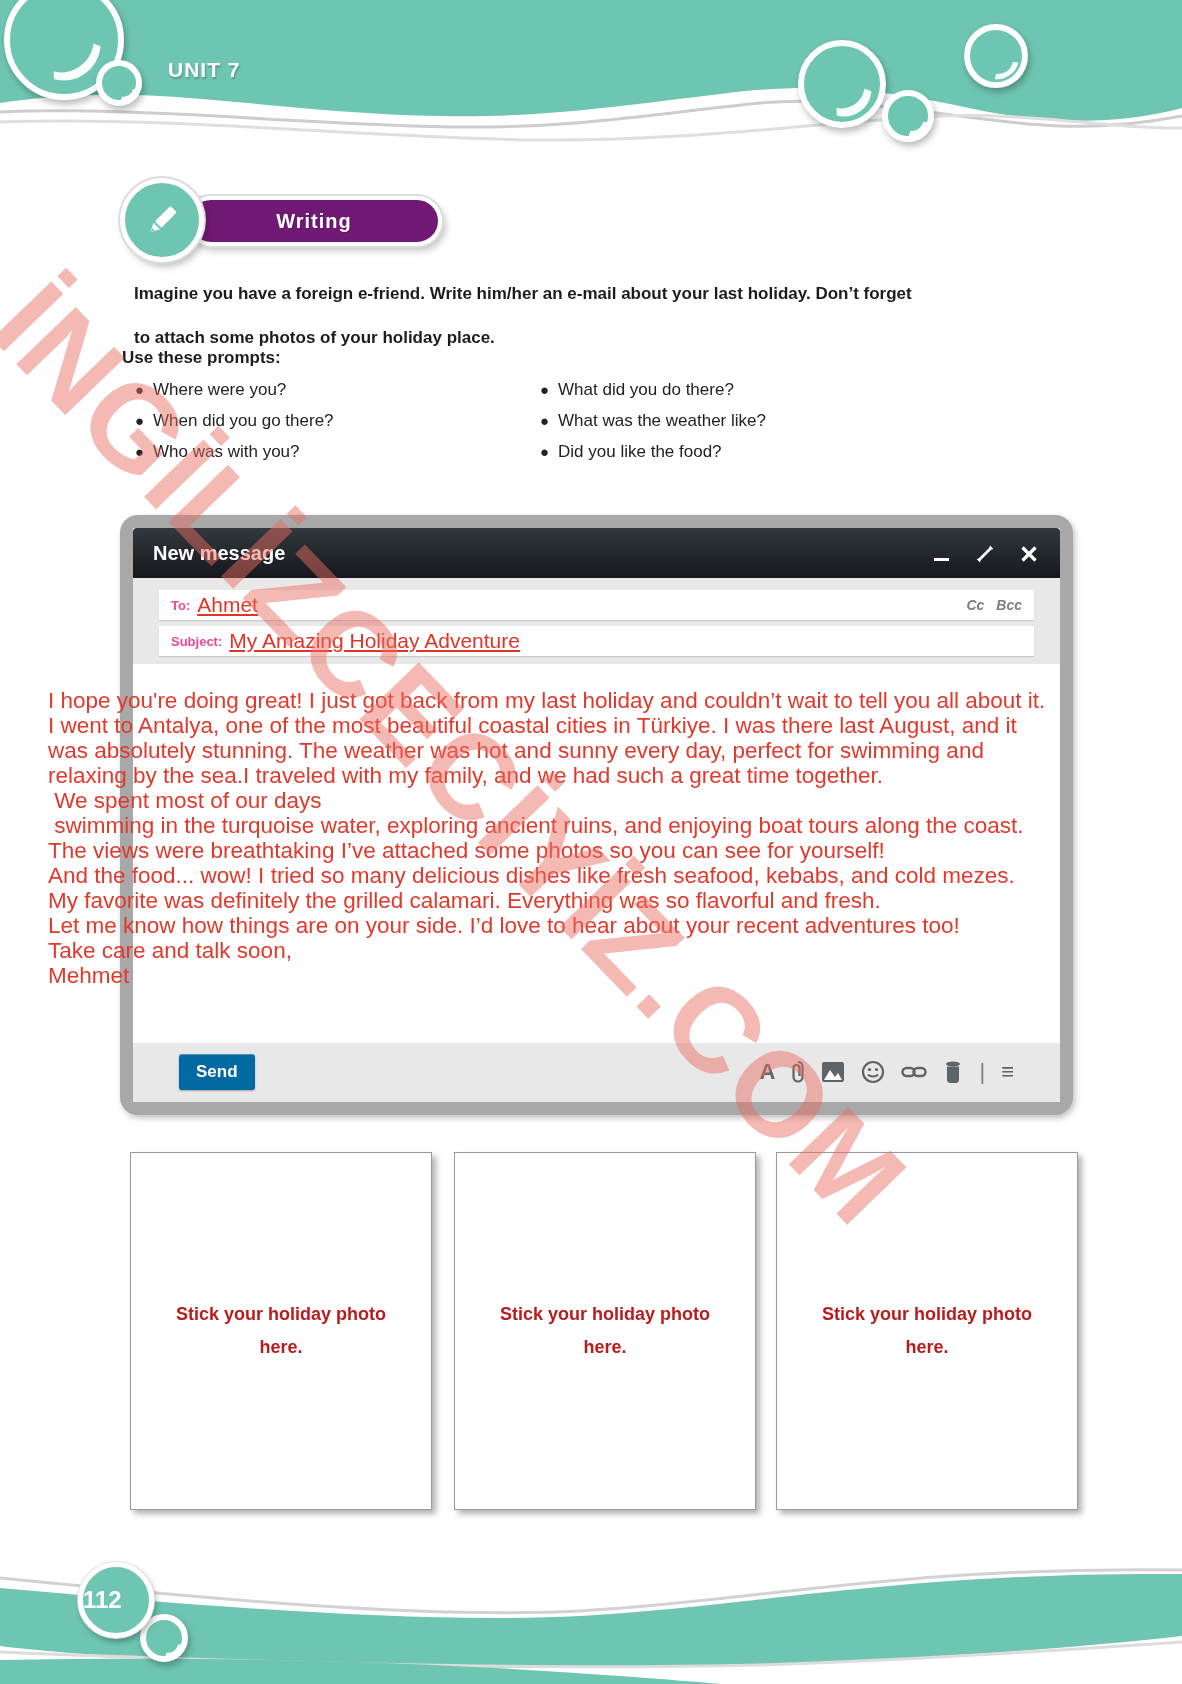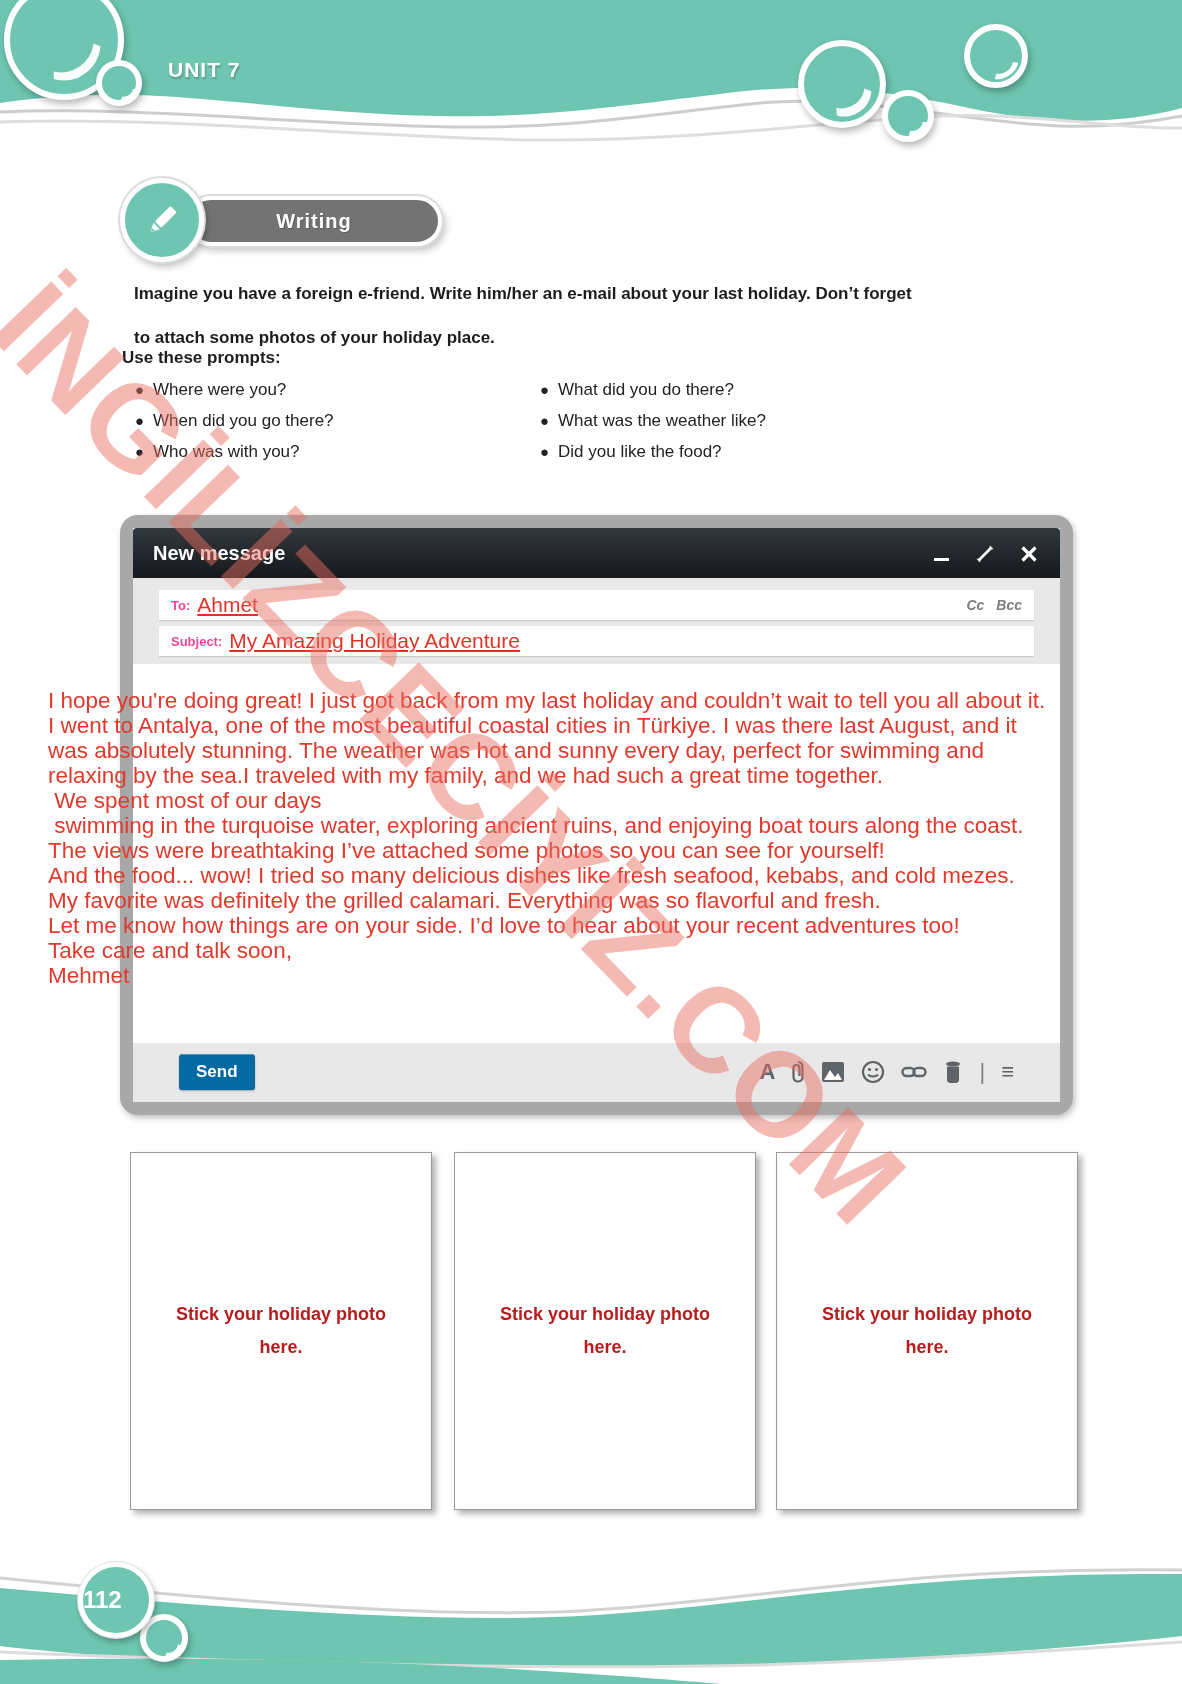--- a/index.html
+++ b/index.html
@@ -27,21 +27,21 @@
     border:6px solid transparent;
     border-bottom:9px solid rgba(255,255,255,0.95);
     transform:rotate(-35deg);
   }
   .bubble.small::after { border-bottom-width:5px; }
 
   
   .badge-wrap { position:absolute; left:120px; top:186px; z-index:3; }
   .badge-pill {
     position:absolute; left:66px; top:10px; width:248px; height:42px;
-    background:#737373; border:4px solid #ffffff; border-radius:26px;
+    background:#701a75; border:4px solid #ffffff; border-radius:26px;
     box-shadow:0 0 0 2px #dcdcdc, 4px 5px 7px rgba(0,0,0,0.22);
     display:flex; align-items:center; justify-content:center;
   }
   .badge-pill span {
     color:#ffffff; font-size:20px; font-weight:bold; letter-spacing:1px;
     text-shadow:1px 1px 1px rgba(0,0,0,0.2);
   }
   .badge-circle {
     position:absolute; left:0; top:-8px; width:74px; height:74px;
     background:#6ec6b2; border:5px solid #ffffff; border-radius:50%;

